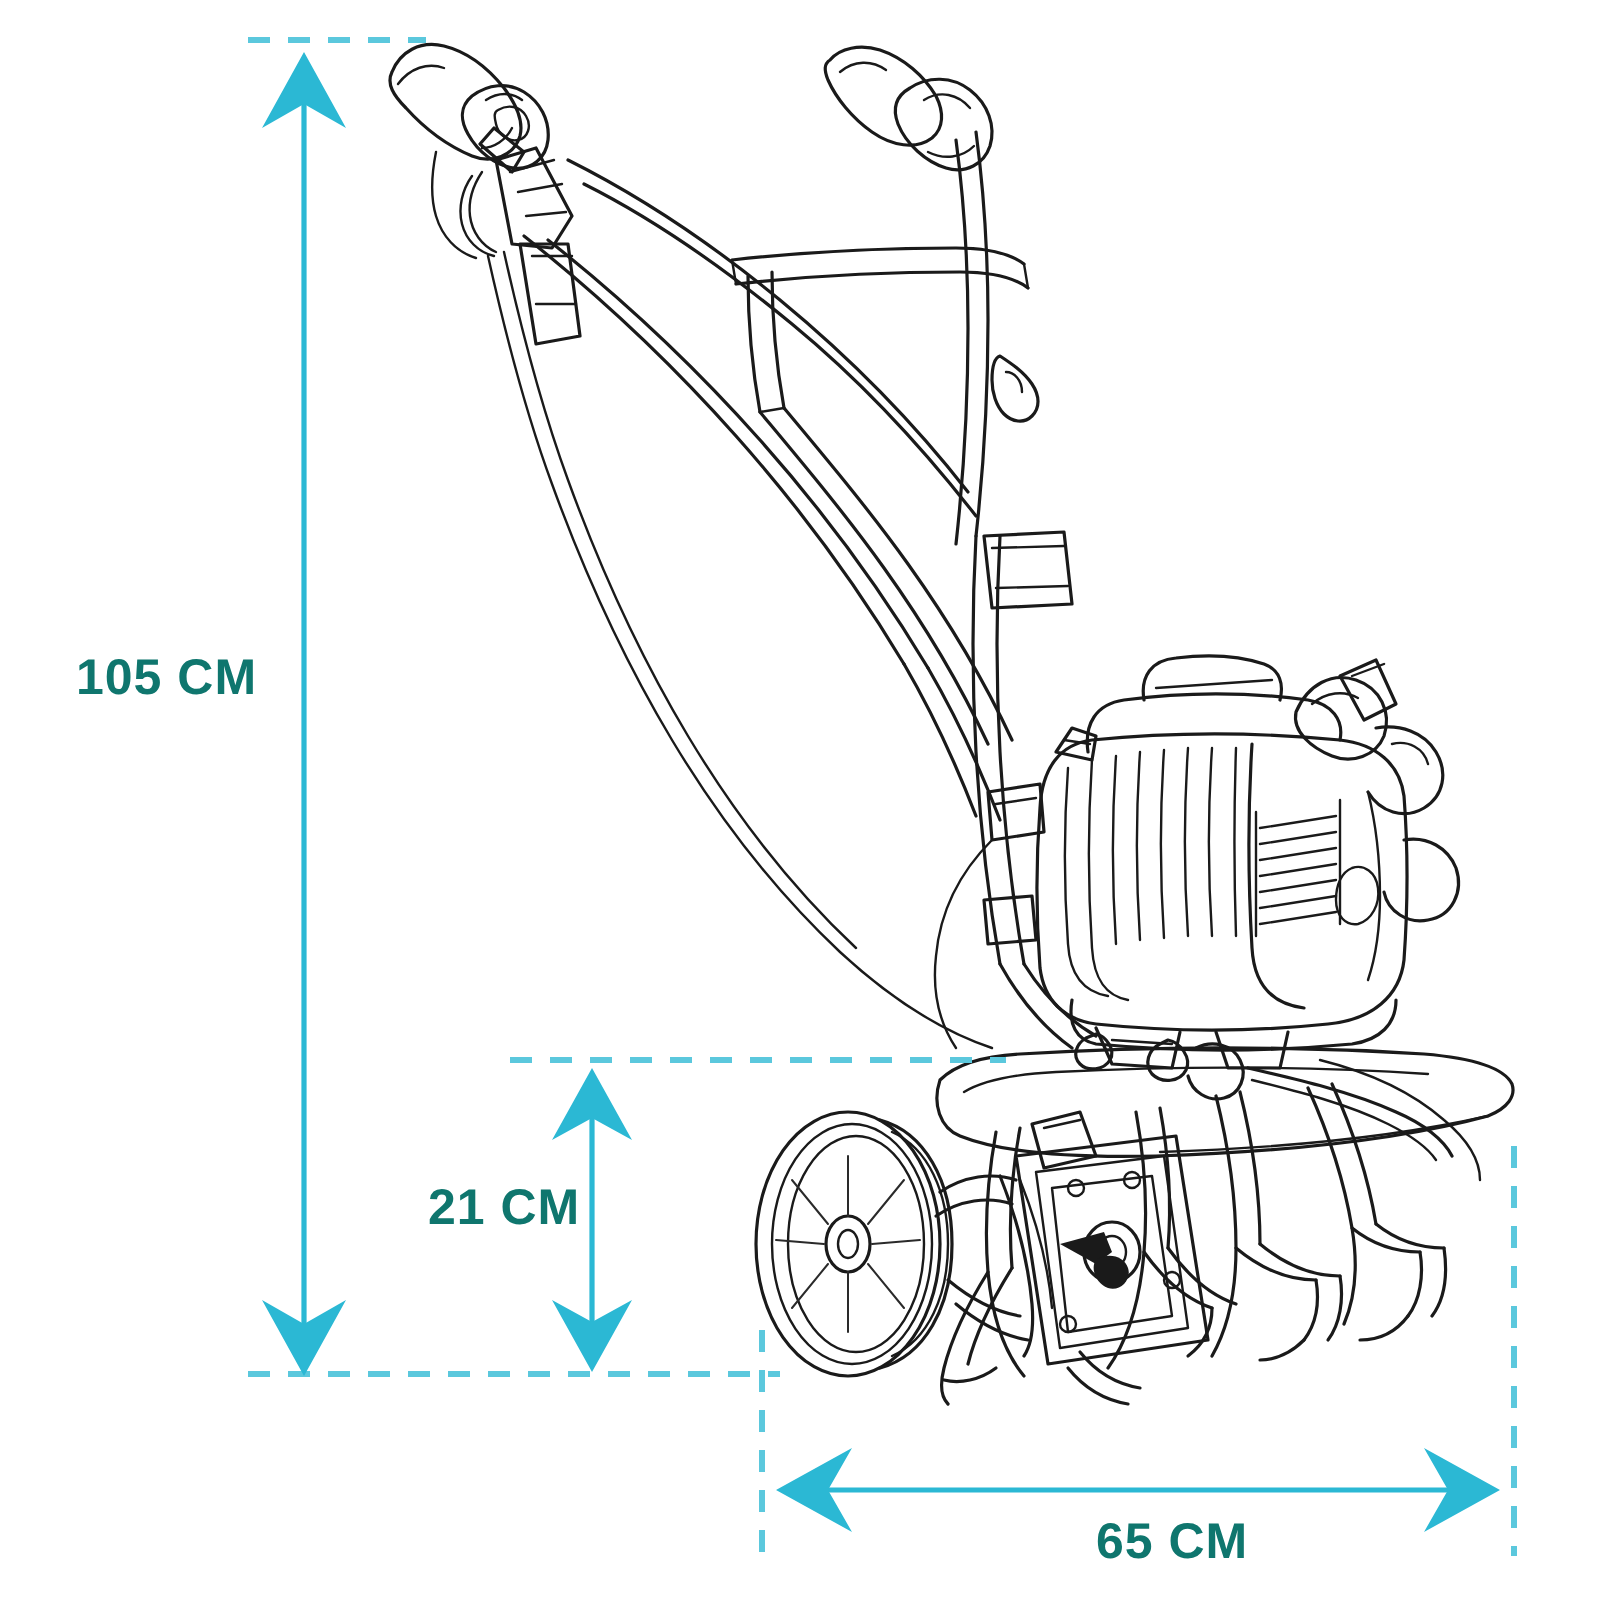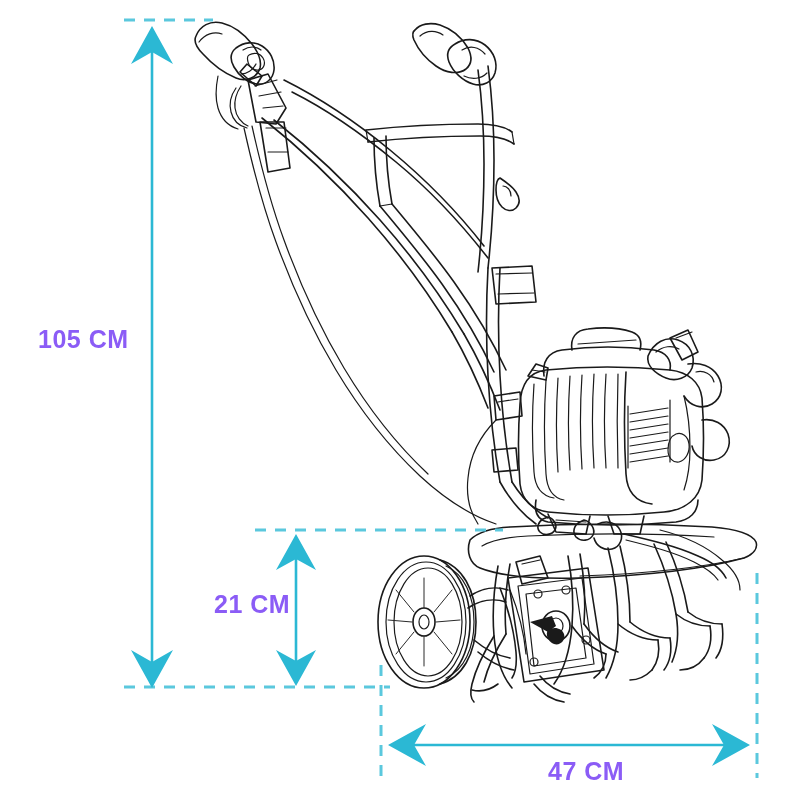--- a/index.html
+++ b/index.html
@@ -22,21 +22,21 @@
     position: absolute;
     left: 0;
     top: 0;
     width: 800px;
     height: 800px;
   }
   .dim-label {
     position: absolute;
     font-family: "Liberation Sans", sans-serif;
     font-weight: bold;
-    color: #8b5cf6;
+    color: #0f766e;
     letter-spacing: 0.5px;
     white-space: nowrap;
     user-select: none;
   }
   #label-105 {
     left: 38px;
     top: 325px;
     font-size: 25px;
   }
   #label-25 {
@@ -414,15 +414,15 @@
       <line x1="392" y1="745" x2="746" y2="745" stroke="#2BB8D4" stroke-width="2.6"></line>
       <path d="M388,745 L426,724 L414,745 L426,766 Z" fill="#2BB8D4"></path>
       <path d="M750,745 L712,724 L724,745 L712,766 Z" fill="#2BB8D4"></path>
     </g>
   </svg>
 
   <div class="dim-label" id="label-105">105 CM</div>
 
   <div class="dim-label" id="label-25">21 CM</div>
 
-  <div class="dim-label" id="label-47">47 CM</div>
+  <div class="dim-label" id="label-47">65 CM</div>
 
 </div>
 
 </body></html>

